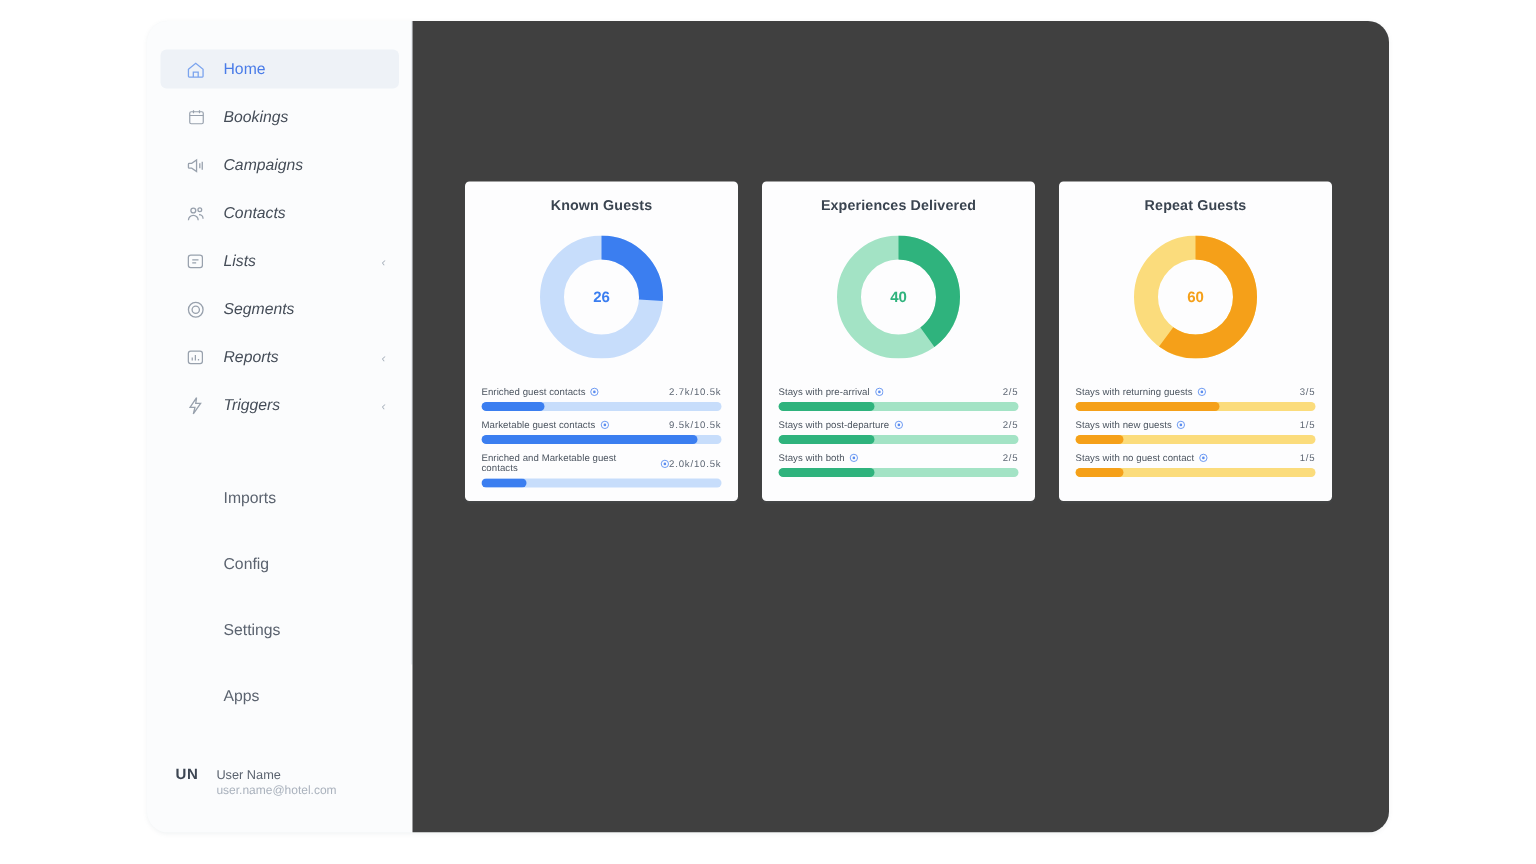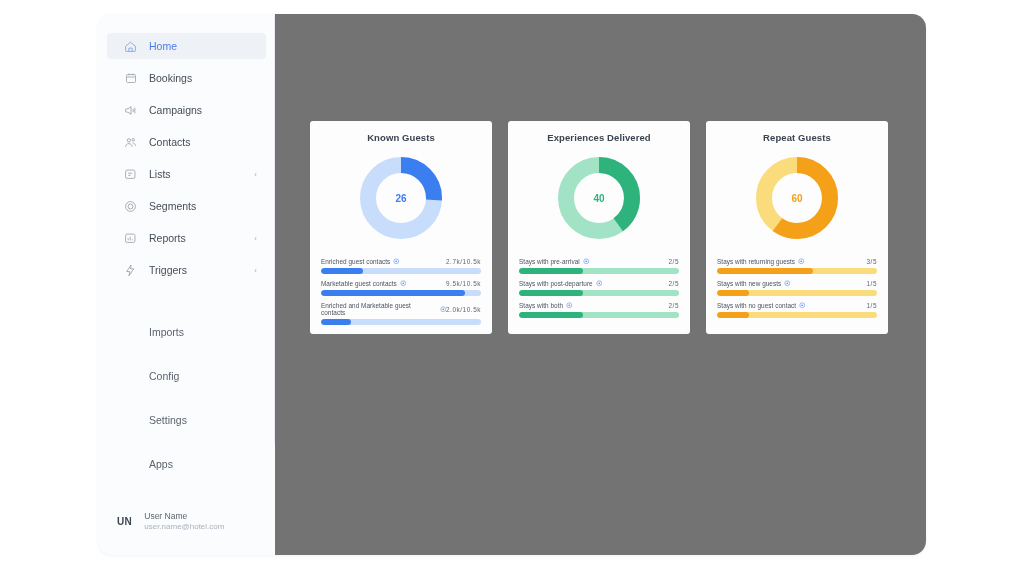--- a/index.html
+++ b/index.html
@@ -53,21 +53,21 @@
     align-items: center;
     height: 26px;
     margin: 0 9px;
     padding-left: 17px;
     border-radius: 4px;
     color: #454d58;
     font-size: 10.5px;
     position: relative;
     cursor: pointer;
   }
-  .nav-item + .nav-item { margin-top: 6px; }
+  .nav-item + .nav-item { margin-top: 6px; font-style: italic; }
   .nav-item .ico {
     width: 13px; height: 13px;
     margin-right: 12px;
     flex: 0 0 13px;
     display: flex; align-items: center; justify-content: center;
     color: #98a1ad;
   }
   .nav-item.active {
     background: #eef2f7;
     color: #4a7ce8;
@@ -90,38 +90,37 @@
     color: #5b636f;
     cursor: pointer;
   }
   .nav-sec-item + .nav-sec-item { margin-top: 22px; }
 
   #user-block {
     position: absolute;
     left: 0; bottom: 22px;
     width: 100%;
     display: flex;
-    align-items: center;
     padding-left: 19px;
   }
   #user-initials {
     font-size: 10px;
     font-weight: 700;
     color: #3d4653;
     letter-spacing: 0.4px;
     margin-right: 12px;
   }
   #user-name { font-size: 8.5px; color: #5b636f; line-height: 1.35; }
   #user-email { font-size: 8px; color: #aab2bd; line-height: 1.35; }
 
   
   #main {
     flex: 1;
     position: relative;
-    background: #737373;
+    background: #404040;
   }
 
   #cards {
     position: absolute;
     left: 35px; top: 107px;
     display: flex;
     gap: 16px;
   }
   .card {
     width: 182px;

